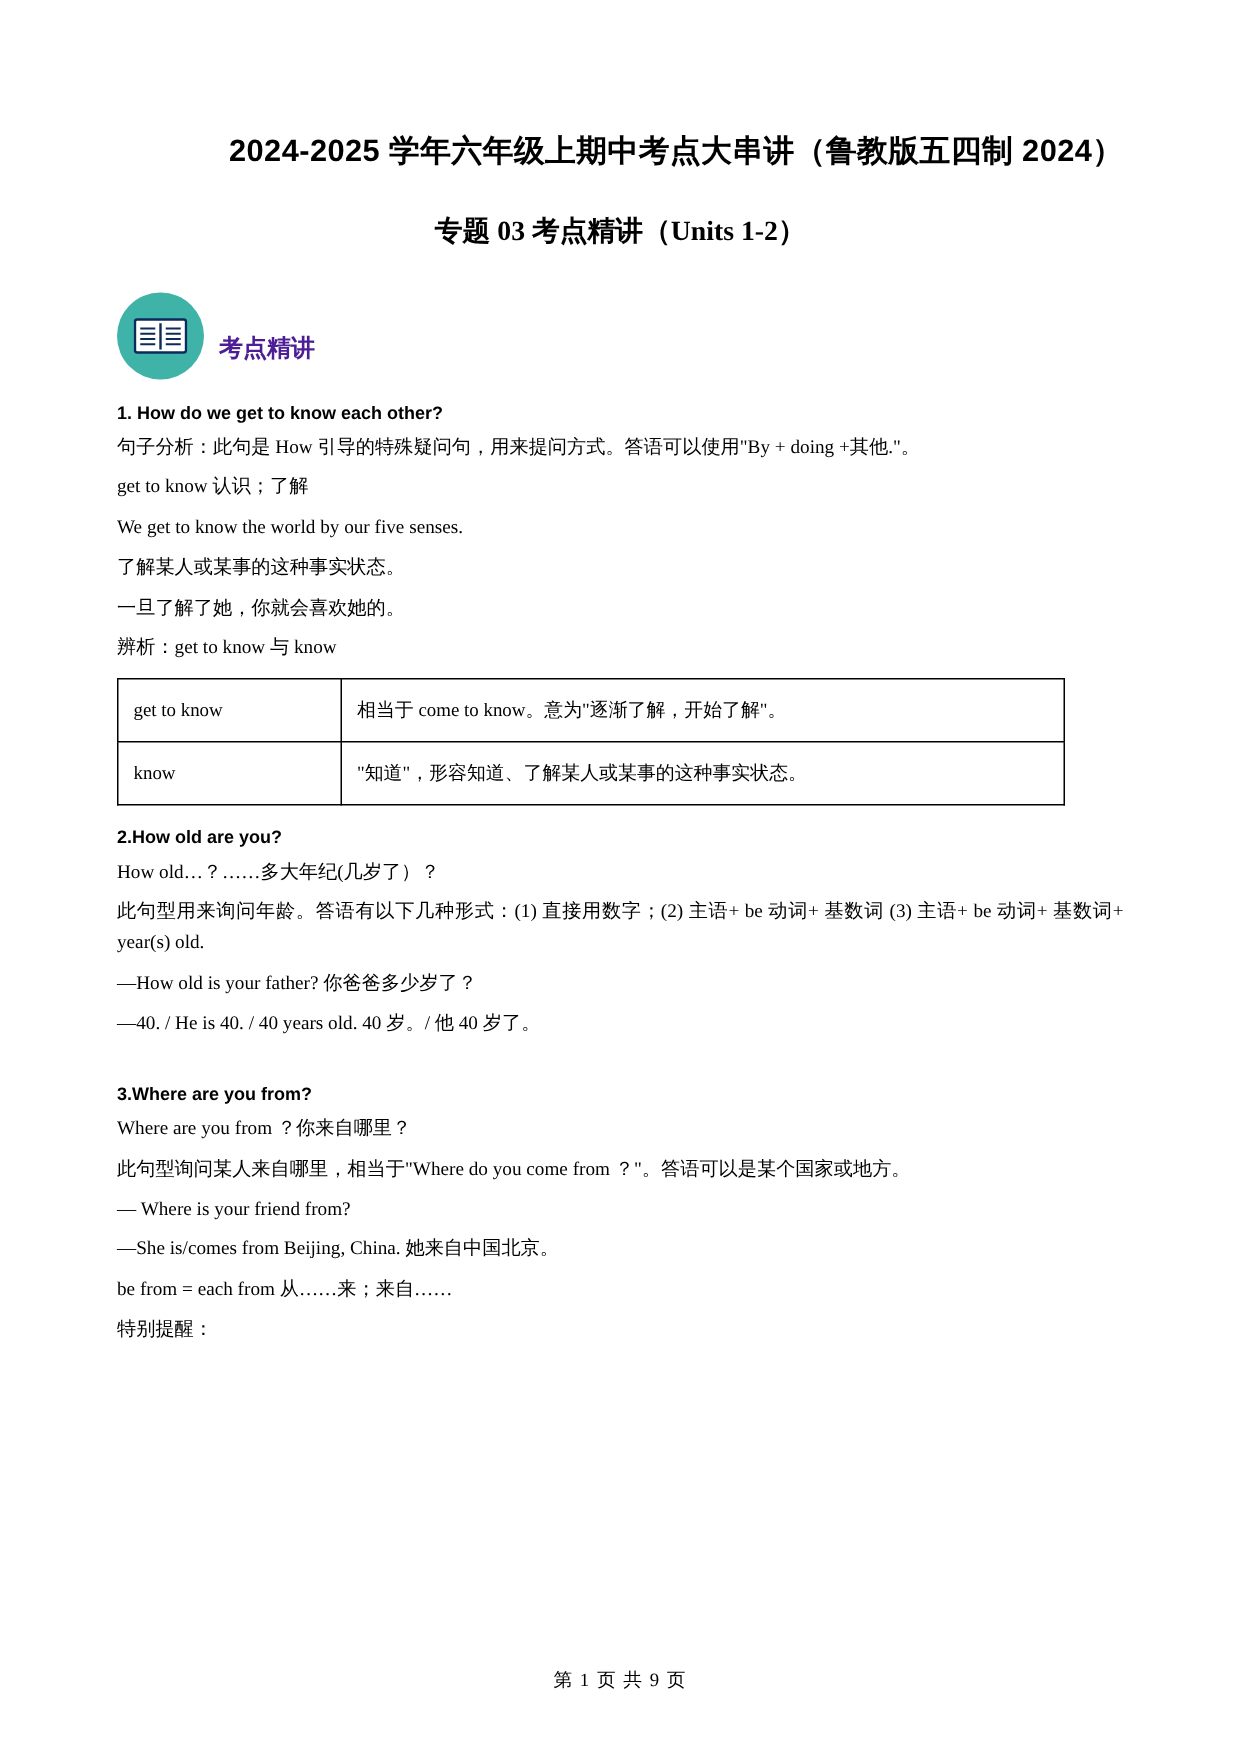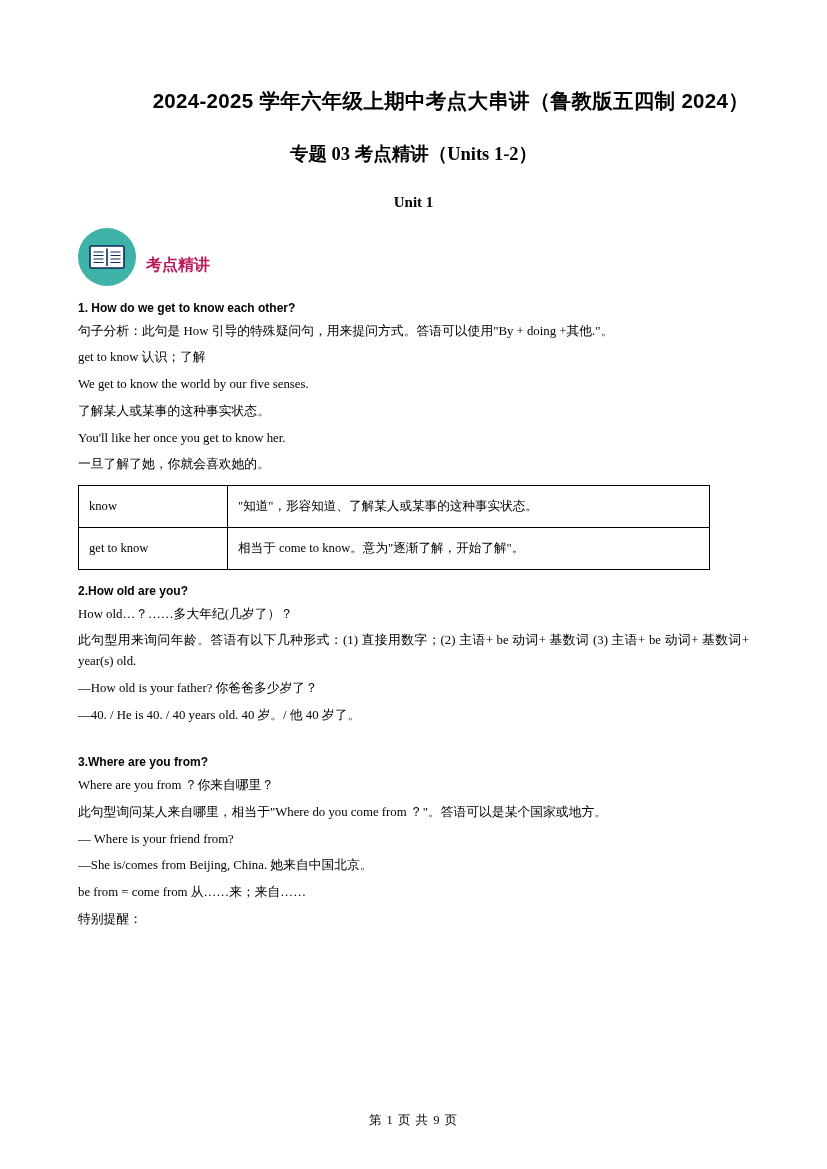--- a/index.html
+++ b/index.html
@@ -59,21 +59,21 @@
     background: #3fb3a8;
     display: flex;
     align-items: center;
     justify-content: center;
     flex: 0 0 auto;
   }
   .banner-label {
     font-family: "Liberation Sans", sans-serif;
     font-weight: bold;
     font-size: 16px;
-    color: #be185d;
+    color: #4c1d95;
     margin-left: 10px;
     padding-top: 18px;
   }
 
   .h-item {
     font-family: "Liberation Sans", sans-serif;
     font-weight: bold;
     font-size: 12px;
     margin: 14px 0 6px 0;
   }
@@ -112,65 +112,64 @@
     letter-spacing: 1px;
   }
 </style>
 </head>
 <body>
 
 <div class="page">
 
   <h1 class="doc-title">2024-2025 学年六年级上期中考点大串讲（鲁教版五四制 2024）</h1>
   <h2 class="doc-subtitle">专题 03 考点精讲（Units 1-2）</h2>
-  <h3 class="doc-unit">Unit 1</h3>
 
   <div class="banner">
     <div class="banner-circle">
       <svg width="36" height="26" viewBox="0 0 36 26" aria-hidden="true">
         <rect x="1" y="2" width="34" height="22" rx="1.5" fill="#ffffff" stroke="#0b2b5b" stroke-width="1.6"></rect>
         <path d="M18 4.5 V22" stroke="#0b2b5b" stroke-width="1.6"></path>
         <path d="M4.5 8 H14.5 M4.5 11.5 H14.5 M4.5 15 H14.5 M4.5 18.5 H14.5" stroke="#0b2b5b" stroke-width="1.2"></path>
         <path d="M21.5 8 H31.5 M21.5 11.5 H31.5 M21.5 15 H31.5 M21.5 18.5 H31.5" stroke="#0b2b5b" stroke-width="1.2"></path>
       </svg>
     </div>
     <div class="banner-label">考点精讲</div>
   </div>
 
   <div class="h-item first">1. How do we get to know each other?</div>
   <p class="line">句子分析：此句是 How 引导的特殊疑问句，用来提问方式。答语可以使用"By + doing +其他."。</p>
   <p class="line">get to know 认识；了解</p>
   <p class="line">We get to know the world by our five senses.</p>
   <p class="line">了解某人或某事的这种事实状态。</p>
-  <p class="line">You'll like her once you get to know her.</p>
   <p class="line">一旦了解了她，你就会喜欢她的。</p>
+  <p class="line">辨析：get to know 与 know</p>
 
   <table class="cmp">
     <tbody>
       <tr>
+        <td class="k">get to know</td>
+        <td>相当于 come to know。意为"逐渐了解，开始了解"。</td>
+      </tr>
+      <tr>
         <td class="k">know</td>
         <td>"知道"，形容知道、了解某人或某事的这种事实状态。</td>
-      </tr>
-      <tr>
-        <td class="k">get to know</td>
-        <td>相当于 come to know。意为"逐渐了解，开始了解"。</td>
       </tr>
     </tbody>
   </table>
 
   <div class="h-item">2.How old are you?</div>
   <p class="line">How old…？……多大年纪(几岁了）？</p>
   <p class="line">此句型用来询问年龄。答语有以下几种形式：(1) 直接用数字；(2) 主语+ be 动词+ 基数词 (3) 主语+ be 动词+ 基数词+ year(s) old.</p>
   <p class="line">—How old is your father?  你爸爸多少岁了？</p>
   <p class="line">—40. / He is 40. / 40 years old. 40 岁。/ 他 40 岁了。</p>
 
   <div class="spacer-sm"></div>
 
   <div class="h-item">3.Where are you from?</div>
   <p class="line">Where are you from ？你来自哪里？</p>
   <p class="line">此句型询问某人来自哪里，相当于"Where do you come from ？"。答语可以是某个国家或地方。</p>
   <p class="line">— Where is your friend from?</p>
   <p class="line">—She is/comes from Beijing, China.  她来自中国北京。</p>
-  <p class="line">be from = come from 从……来；来自……</p>
+  <p class="line">be from = each from 从……来；来自……</p>
   <p class="line">特别提醒：</p>
 
   <div class="footer">第 1 页 共 9 页</div>
 </div>
 
 </body></html>

